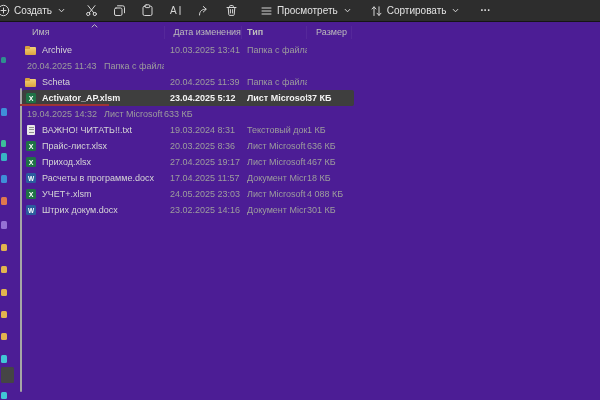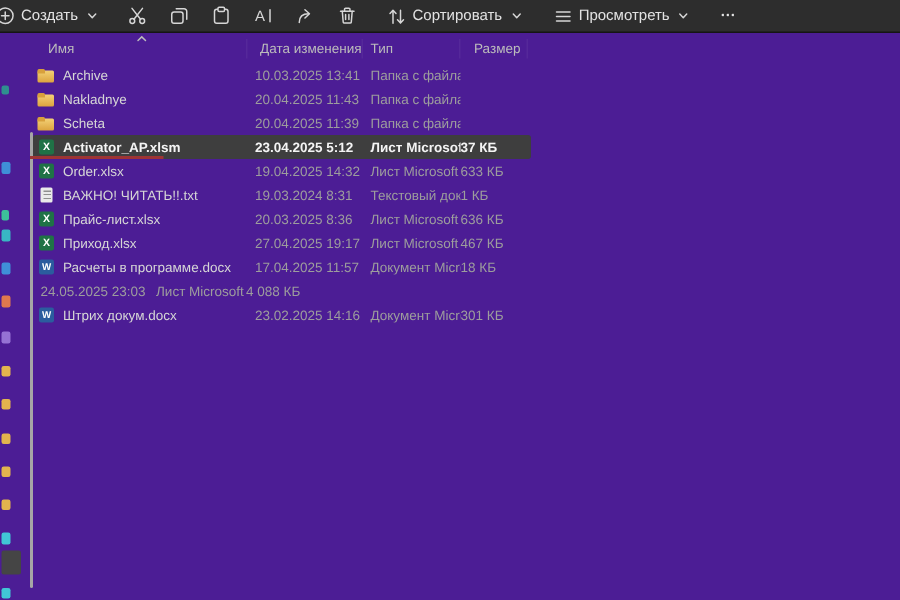--- a/index.html
+++ b/index.html
@@ -25,21 +25,21 @@
   .nav-scrollbar { position:absolute; left:20px; top:88px; width:2px; height:304px;
                    background:#a6a6a6; border-radius:1px; }
 
   
   .content { position:absolute; top:23px; left:0; width:600px; height:377px; }
   .list-header { display:flex; height:15px; margin-left:22px; width:332px; align-items:center;
                  position:relative; color:#bcbcbc; font-size:9px; margin-top:2px; }
   .list-header > div { height:13px; line-height:13px; border-right:1px solid rgba(255,255,255,0.05); }
   .h-name { width:143px; padding-left:10px; }
   .h-date { width:77px; padding-left:5px;text-align:right; }
-  .h-type { width:65px; padding-left:5px; }
+  .h-type { width:65px; padding-left:5px;font-weight:bold; }
   .h-size { width:45px; padding-left:5px;text-align:center; }
   .sort-indicator { position:absolute; left:68px; top:-3px; }
 
   .rows { margin-left:22px; margin-top:2px; }
   .row { display:flex; height:16px; align-items:center; width:332px; border-radius:2px; }
   .row.selected { background:#3e3e3e;font-weight:bold; }
   .c-name { width:143px; display:flex; align-items:center; gap:5px; padding-left:3px;
             position:relative; height:100%; color:#d6d6d6; }
   .fname { font-size:9px; white-space:nowrap; overflow:hidden; }
   .c-date { width:77px; font-size:9px; color:#9d9d9d; padding-left:5px; white-space:nowrap; }
@@ -130,39 +130,39 @@
       <svg width="13" height="13">
           <g class="stroke">
             <path d="M2 3.5 h9"></path>
             <path d="M4.7 3.5 V2.2 a0.7 0.7 0 0 1 0.7 -0.7 h2.2 a0.7 0.7 0 0 1 0.7 0.7 V3.5"></path>
             <path d="M3.2 3.5 l0.6 7.2 a0.8 0.8 0 0 0 0.8 0.7 h3.8 a0.8 0.8 0 0 0 0.8 -0.7 l0.6 -7.2"></path>
             <path d="M5.4 5.6 v3.4 M7.6 5.6 v3.4"></path>
           </g>
         </svg>
     </button>
 
+    <button class="tb-btn" style="margin-left:12px">
+      <svg width="13" height="12">
+          <g class="stroke">
+            <path d="M2 3 h9 M2 6 h9 M2 9 h9"></path>
+          </g>
+        </svg>
+      <span>Просмотреть</span>
+      <svg class="chev" width="9" height="9">
+          <path class="stroke" d="M2.2 3.4 L4.5 5.8 L6.8 3.4"></path>
+        </svg>
+    </button>
     <button class="tb-btn" style="margin-left:10px">
       <svg width="13" height="12">
           <g class="stroke">
             <path d="M4 10.5 V2 M2 4 L4 1.8 L6 4"></path>
             <path d="M9 1.8 V10.3 M7 8.2 L9 10.4 L11 8.2"></path>
           </g>
         </svg>
       <span>Сортировать</span>
-      <svg class="chev" width="9" height="9">
-          <path class="stroke" d="M2.2 3.4 L4.5 5.8 L6.8 3.4"></path>
-        </svg>
-    </button>
-    <button class="tb-btn" style="margin-left:12px">
-      <svg width="13" height="12">
-          <g class="stroke">
-            <path d="M2 3 h9 M2 6 h9 M2 9 h9"></path>
-          </g>
-        </svg>
-      <span>Просмотреть</span>
       <svg class="chev" width="9" height="9">
           <path class="stroke" d="M2.2 3.4 L4.5 5.8 L6.8 3.4"></path>
         </svg>
     </button>
     <button class="tb-btn" style="margin-left:12px; font-weight:700">
       <span>···</span>
     </button>
   </div>
 
   <div class="nav-strip" id="nav-strip">
@@ -199,24 +199,20 @@
     <div class="cell c-name">
       <span class="file-icon icon-folder"></span>
       <span class="fname">Archive</span>
     </div>
     <div class="cell c-date">10.03.2025 13:41</div>
     <div class="cell c-type">Папка с файлами</div>
     <div class="cell c-size"></div>
   </div>
 
   <div class="row">
-    <div class="cell c-name">
-      <span class="file-icon icon-folder"></span>
-      <span class="fname">Nakladnye</span>
-    </div>
     <div class="cell c-date">20.04.2025 11:43</div>
     <div class="cell c-type">Папка с файлами</div>
     <div class="cell c-size"></div>
   </div>
 
   <div class="row">
     <div class="cell c-name">
       <span class="file-icon icon-folder"></span>
       <span class="fname">Scheta</span>
     </div>
@@ -230,24 +226,20 @@
       <span class="file-icon icon-excel"></span>
       <span class="fname">Activator_AP.xlsm</span>
     <div class="red-underline"></div>
           </div>
     <div class="cell c-date">23.04.2025 5:12</div>
     <div class="cell c-type">Лист Microsoft Ex...</div>
     <div class="cell c-size">37 КБ</div>
   </div>
 
   <div class="row">
-    <div class="cell c-name">
-      <span class="file-icon icon-excel"></span>
-      <span class="fname">Order.xlsx</span>
-    </div>
     <div class="cell c-date">19.04.2025 14:32</div>
     <div class="cell c-type">Лист Microsoft Ex...</div>
     <div class="cell c-size">633 КБ</div>
   </div>
 
   <div class="row">
     <div class="cell c-name">
       <span class="file-icon icon-txt"></span>
       <span class="fname">ВАЖНО! ЧИТАТЬ!!.txt</span>
     </div>
@@ -280,20 +272,24 @@
     <div class="cell c-name">
       <span class="file-icon icon-word"></span>
       <span class="fname">Расчеты в программе.docx</span>
     </div>
     <div class="cell c-date">17.04.2025 11:57</div>
     <div class="cell c-type">Документ Micros...</div>
     <div class="cell c-size">18 КБ</div>
   </div>
 
   <div class="row">
+    <div class="cell c-name">
+      <span class="file-icon icon-excel"></span>
+      <span class="fname">УЧЕТ+.xlsm</span>
+    </div>
     <div class="cell c-date">24.05.2025 23:03</div>
     <div class="cell c-type">Лист Microsoft Ex...</div>
     <div class="cell c-size">4 088 КБ</div>
   </div>
 
   <div class="row">
     <div class="cell c-name">
       <span class="file-icon icon-word"></span>
       <span class="fname">Штрих докум.docx</span>
     </div>

